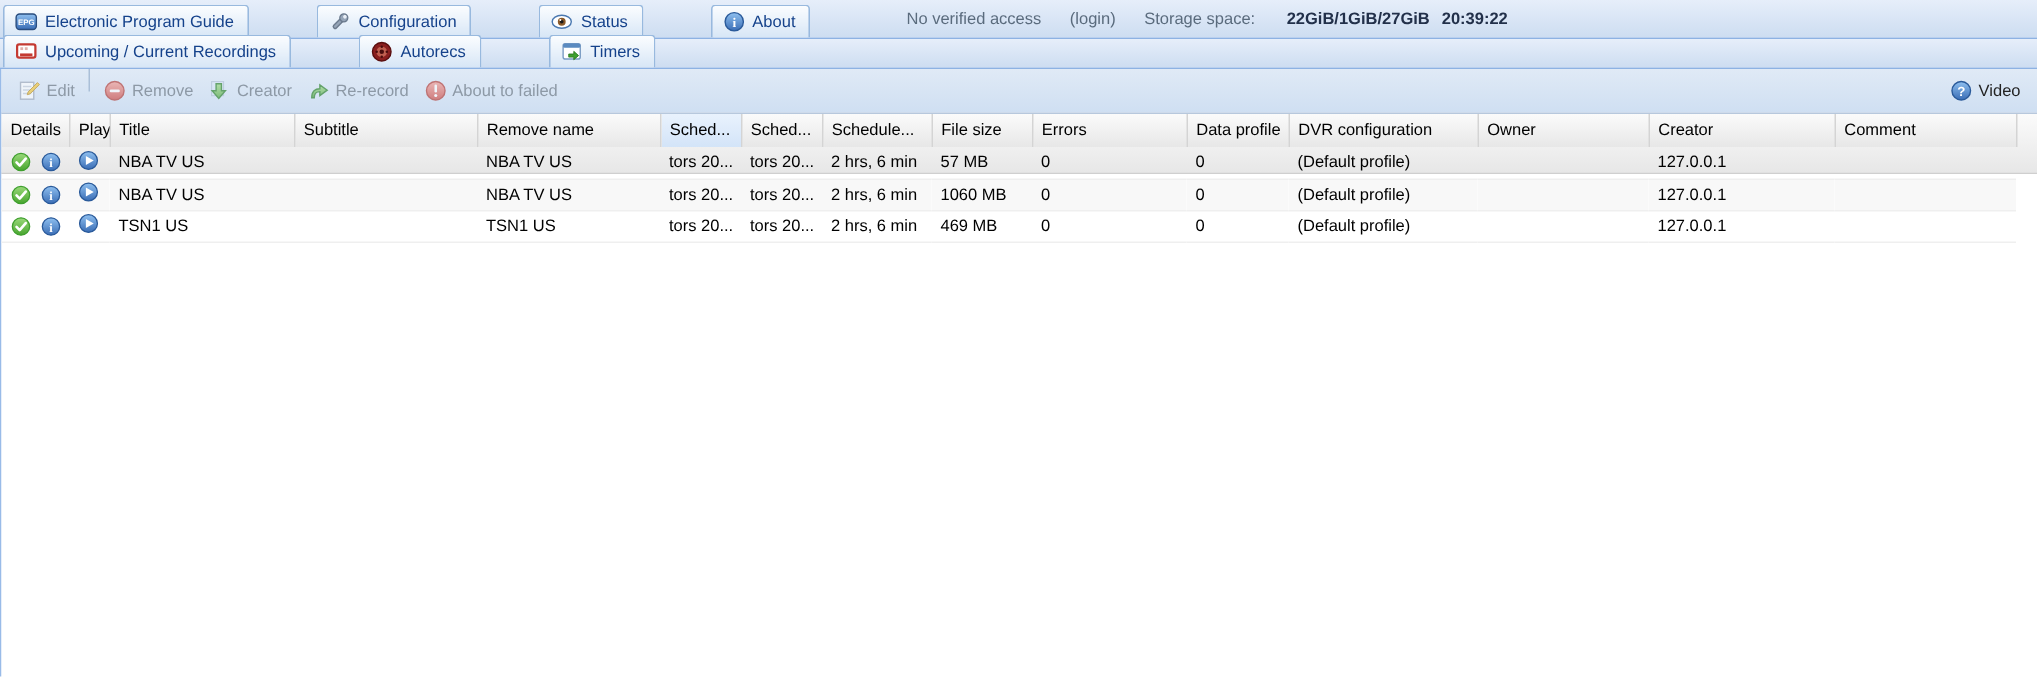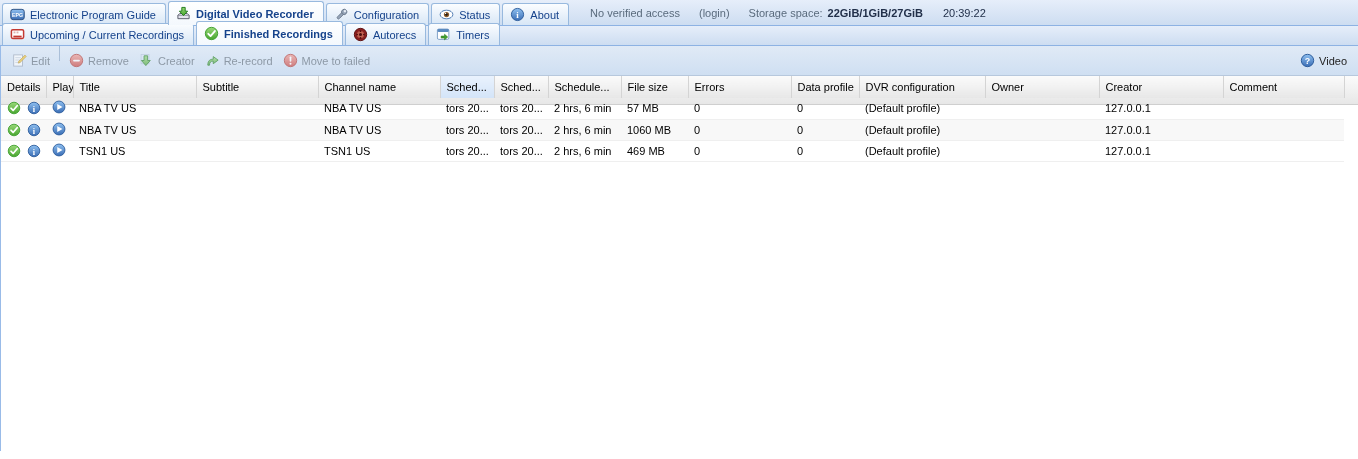--- a/index.html
+++ b/index.html
@@ -11,20 +11,21 @@
     color: #000;
     overflow: hidden;
   }
   
   .tabstrip {
     display: flex;
     align-items: flex-end;
     background: linear-gradient(#e6eefa, #cdddf1);
     border-bottom: 1px solid #8db2e3;
     padding-left: 2px;
+    gap: 43px;
   }
   .tabstrip-1 { height: 26px; }
   .tabstrip-2 { height: 20px; }
   .tab {
     display: flex;
     align-items: center;
     gap: 5px;
     height: 22px;
     padding: 0 9px 0 7px;
     margin-right: 2px;
@@ -45,22 +46,22 @@
   }
   .tab .ticon { display: inline-flex; width: 15px; height: 15px; }
   .topbar-info {
     display: flex;
     align-items: center;
     height: 100%;
     color: #5a6b7d;
     white-space: nowrap;
   }
   .topbar-info .sp { margin-left: 19px; }
-  .topbar-info .strong { color: #22304a; font-weight: bold; margin-left: 5px; }
-  .topbar-info .clock { color: #22304a; font-weight: normal; margin-left: 20px; }
+  .topbar-info .strong { color: #22304a; font-weight: bold; margin-left: 21px; }
+  .topbar-info .clock { color: #22304a; font-weight: bold; margin-left: 8px; }
   .login-link { cursor: pointer; }
   
   .panel {
     border-left: 1px solid #99bbe8;
     height: 405px;
   }
   .toolbar {
     display: flex;
     height: 30px;
     background: linear-gradient(#e0eaf6, #cfdff2);
@@ -82,21 +83,21 @@
     width: 1px; height: 15px;
     background: #aabfd8;
     margin: 0 4px;
   }
   .tspacer { flex: 1; }
   .ticon { display: inline-flex; width: 15px; height: 15px; }
   
   .grid-header-bg {
     background: linear-gradient(#fbfbfb, #e7e7e7);
     border-bottom: 1px solid #cfcfcf;
-    height: 29px;
+    height: 40px;
     position: relative;
   }
   table.grid {
     border-collapse: collapse;
     table-layout: fixed;
     width: 1343px;
   }
   table.grid th {
     height: 22px;
     font-weight: normal;
@@ -149,30 +150,20 @@
   <div class="tab">
     <span class="ticon">
       <svg viewBox="0 0 16 16">
           <rect x="0.8" y="2.5" width="14.4" height="11" rx="2.5" fill="url(#gBlue)" stroke="#2a4d7f"></rect>
           <text x="8" y="10.6" text-anchor="middle" font-size="5.6" font-weight="bold" fill="#fff" font-family="sans-serif">EPG</text>
         </svg>
     </span>
     <span>Electronic Program Guide</span>
   </div>
 
-  <div class="tab active">
-    <span class="ticon">
-      <svg viewBox="0 0 16 16">
-          <path d="M2 10 h12 v3.5 h-12 z" fill="#e4e4ee" stroke="#555a66"></path>
-          <path d="M2 10 l2 -2 h8 l2 2" fill="#cfcfdd" stroke="#555a66"></path>
-          <polygon points="6.2,1.5 9.8,1.5 9.8,5.5 12.4,5.5 8,10.2 3.6,5.5 6.2,5.5" fill="url(#gGreen)" stroke="#1e7a18"></polygon>
-        </svg>
-    </span>
-    <span>Digital Video Recorder</span>
-  </div>
 
   <div class="tab">
     <span class="ticon">
       <svg viewBox="0 0 16 16">
           <g transform="rotate(45 8 8)">
             <rect x="6.8" y="4" width="2.6" height="10" rx="1.2" fill="#96a5b8" stroke="#6b7a8d"></rect>
             <circle cx="8.1" cy="4" r="2.8" fill="#96a5b8" stroke="#6b7a8d"></circle>
             <circle cx="8.1" cy="2.9" r="1.3" fill="#e8eef6"></circle>
           </g>
         </svg>
@@ -218,29 +209,20 @@
       <svg viewBox="0 0 16 16">
           <rect x="1.5" y="2.8" width="13" height="9.4" rx="1.5" fill="#fff" stroke="#c43a32" stroke-width="1.6"></rect>
           <rect x="3.6" y="9.2" width="8.8" height="2" fill="#c43a32"></rect>
           <rect x="3.8" y="4.8" width="2" height="2" fill="#e0b0ac"></rect>
           <rect x="7" y="4.8" width="2" height="2" fill="#e0b0ac"></rect>
         </svg>
     </span>
     <span>Upcoming / Current Recordings</span>
   </div>
 
-  <div class="tab active">
-    <span class="ticon">
-      <svg viewBox="0 0 16 16">
-          <circle cx="8" cy="8" r="6.6" fill="url(#gGreen)" stroke="#3f9f2f"></circle>
-          <path d="M4.6 8.3 L7 10.8 L11.6 5.4" fill="none" stroke="#fff" stroke-width="2" stroke-linecap="round" stroke-linejoin="round"></path>
-        </svg>
-    </span>
-    <span>Finished Recordings</span>
-  </div>
 
 
   <div class="tab">
     <span class="ticon">
       <svg viewBox="0 0 16 16">
           <circle cx="8" cy="8" r="6.6" fill="#8a1f1f" stroke="#5a0f0f"></circle>
           <circle cx="8" cy="8" r="3.8" fill="#c06050"></circle>
           <circle cx="8" cy="8" r="1.6" fill="#4a0d0d"></circle>
           <circle cx="8" cy="4.4" r="0.9" fill="#4a0d0d"></circle>
           <circle cx="8" cy="11.6" r="0.9" fill="#4a0d0d"></circle>
@@ -312,21 +294,21 @@
     </div>
 
     <div class="tbtn disabled">
       <span class="ticon">
         <svg viewBox="0 0 16 16">
             <circle cx="8" cy="8" r="6.6" fill="url(#gRed)" stroke="#b03028"></circle>
             <rect x="7.1" y="3.6" width="1.8" height="5.6" rx="0.9" fill="#fff"></rect>
             <circle cx="8" cy="11.4" r="1.1" fill="#fff"></circle>
           </svg>
       </span>
-      <span>Move to failed</span>
+      <span>About to failed</span>
     </div>
 
     <div class="tspacer"></div>
 
     <div class="tbtn enabled">
       <span class="ticon">
         <svg viewBox="0 0 16 16">
             <circle cx="8" cy="8" r="6.6" fill="url(#gBlue)" stroke="#2a5a9a"></circle>
             <text x="8" y="11.6" text-anchor="middle" font-size="9.5" font-weight="bold" fill="#fff" font-family="sans-serif">?</text>
           </svg>
@@ -353,21 +335,21 @@
         <col style="width:114px">
           <col style="width:124px">
           <col style="width:121px">
       </colgroup>
       <thead>
         <tr>
           <th>Details</th>
           <th>Play</th>
           <th>Title</th>
           <th>Subtitle</th>
-          <th>Channel name</th>
+          <th>Remove name</th>
           <th class="sorted">Sched...</th>
           <th>Sched...</th>
           <th>Schedule...</th>
           <th>File size</th>
           <th>Errors</th>
           <th>Data profile</th>
           <th>DVR configuration</th>
           <th>Owner</th>
           <th>Creator</th>
           <th>Comment</th>

